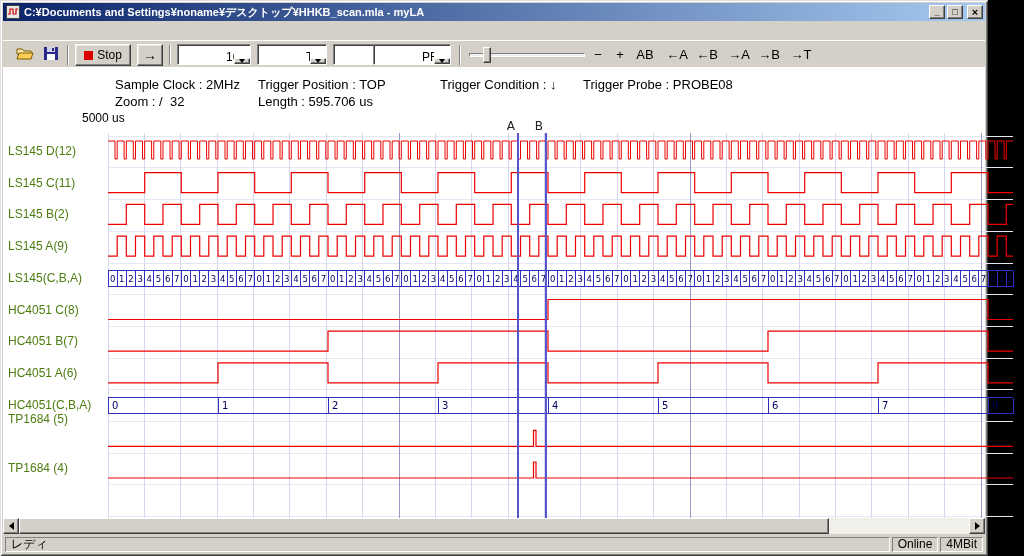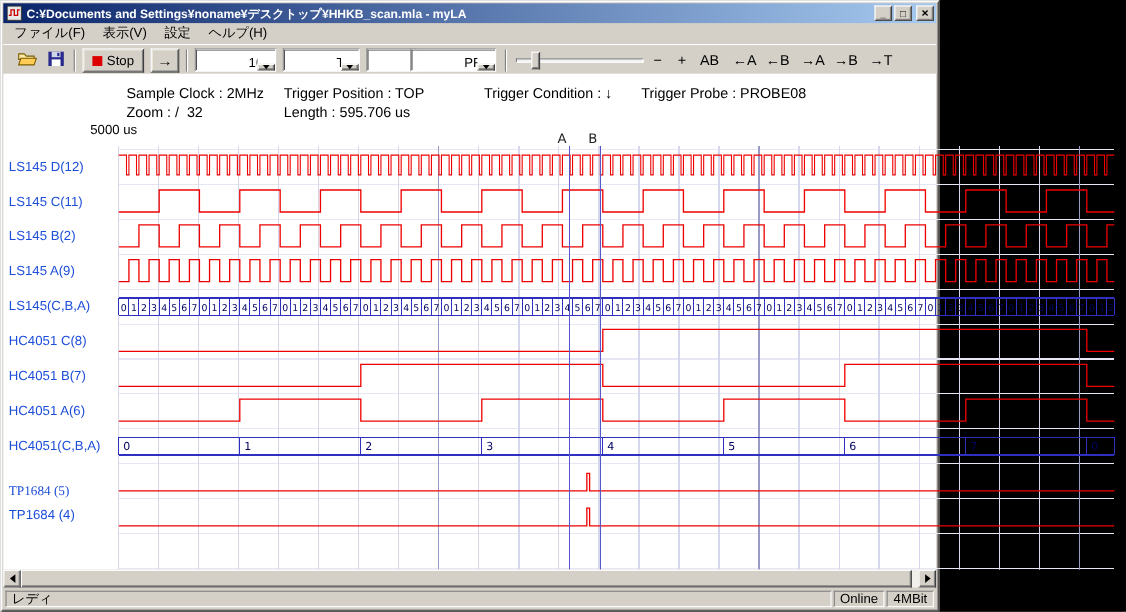--- a/index.html
+++ b/index.html
@@ -1,20 +1,20 @@
 <!DOCTYPE html>
 <html><head>
 <meta charset="utf-8">
 <style>
   * { margin:0; padding:0; box-sizing:border-box; }
   html,body { width:1024px; height:556px; overflow:hidden; background:#000; }
   body { font-family:"Liberation Sans", sans-serif; }
 
   .window {
-    position:relative; width:854px; height:556px; background:#d4d0c8;
+    position:relative; width:988px; height:556px; background:#d4d0c8;
     box-shadow: inset 1px 1px 0 #dfdfdf, inset -1px -1px 0 #404040,
                 inset 2px 2px 0 #ffffff, inset -2px -2px 0 #808080;
   }
 
   
   .titlebar {
     position:absolute; left:3px; top:3px; right:3px; height:18px;
     background:linear-gradient(to right,#0a246a,#a6caf0);
     display:flex; align-items:center; padding:0 2px;
   }
@@ -61,21 +61,21 @@
   .slider-thumb { position:absolute; left:14px; top:0; width:8px; height:16px; background:#d4d0c8;
     border:1px solid; border-color:#fff #404040 #404040 #fff; box-shadow: inset -1px -1px 0 #808080; }
   .tbtn { top:5px; height:18px; background:transparent; border:none; font-size:13px; color:#000;
     text-align:center; line-height:18px; padding:0; font-family:"Liberation Sans",sans-serif; }
 
   
   .client { position:absolute; left:3px; top:67px; right:3px; height:451px; background:#fff; }
   .info { position:absolute; font-size:13px; color:#000; white-space:pre; }
   .timescale { position:absolute; left:79px; top:44px; font-size:12px; color:#000; }
   #channel-labels { position:absolute; left:0; top:0; width:104px; height:100%; }
-  .ch-label { position:absolute; left:5px; font-size:12px; color:#1d4ed8; white-space:nowrap; }
+  .ch-label { position:absolute; left:5px; font-size:12px; color:#4d7c0f; white-space:nowrap; }
   #wave-svg { position:absolute; left:0; top:51px; }
   #wave-svg text { font-family:"DejaVu Sans", sans-serif; }
 
   
   .hscroll { position:absolute; left:3px; right:3px; top:518px; height:16px; background:#f1efe9; }
   .sb-btn { position:absolute; top:0; width:16px; height:16px; background:#d4d0c8;
     border:1px solid; border-color:#fff #404040 #404040 #fff; box-shadow: inset -1px -1px 0 #808080;
     display:flex; align-items:center; justify-content:center; padding:0; }
   .tri-left { width:0; height:0; border-top:4px solid transparent; border-bottom:4px solid transparent; border-right:5px solid #000; }
   .tri-right { width:0; height:0; border-top:4px solid transparent; border-bottom:4px solid transparent; border-left:5px solid #000; }
@@ -99,26 +99,20 @@
         <rect x="0.5" y="0.5" width="13" height="13" fill="#e8e8e8" stroke="#404040"></rect>
         <polyline points="2,9 4,9 4,4 7,4 7,9 10,9 10,4 12,4" stroke="#cc0000" fill="none" stroke-width="1.2"></polyline>
       </svg>
     </span>
     <span class="title-text">C:¥Documents and Settings¥noname¥デスクトップ¥HHKB_scan.mla - myLA</span>
     <button class="cap-btn">_</button>
     <button class="cap-btn">□</button>
     <button class="cap-btn cap-close">×</button>
   </div>
 
-  <div class="menubar">
-    <span class="menu-item">ファイル(F)</span>
-    <span class="menu-item">表示(V)</span>
-    <span class="menu-item">設定</span>
-    <span class="menu-item">ヘルプ(H)</span>
-  </div>
 
   <div class="toolbar">
     <button class="flat-icon-btn" style="left:10px">
       <span>
         <svg width="18" height="14" viewBox="0 0 18 14">
           <path d="M1 2 h5 l2 2 h7 v3 H1 z" fill="#ffe9a8" stroke="#7a5c00" stroke-width="1"></path>
           <path d="M1 12 L3 6 h14 l-2 6 z" fill="#ffcc55" stroke="#7a5c00" stroke-width="1"></path>
         </svg>
       </span>
     </button>
@@ -197,21 +191,21 @@
     <div id="channel-labels">
         <div class="ch-label" style="top: 77px;">LS145 D(12)</div>
         <div class="ch-label" style="top: 108.7px;">LS145 C(11)</div>
         <div class="ch-label" style="top: 140.4px;">LS145 B(2)</div>
         <div class="ch-label" style="top: 172.1px;">LS145 A(9)</div>
         <div class="ch-label" style="top: 203.8px;">LS145(C,B,A)</div>
         <div class="ch-label" style="top: 235.5px;">HC4051 C(8)</div>
         <div class="ch-label" style="top: 267.2px;">HC4051 B(7)</div>
         <div class="ch-label" style="top: 298.9px;">HC4051 A(6)</div>
         <div class="ch-label" style="top: 330.6px;">HC4051(C,B,A)</div>
-        <div class="ch-label" style="top: 372px; font-family: Liberation Serif, serif;">TP1684 (5)</div>
+        <div class="ch-label" style="top: 345px;">TP1684 (5)</div>
         <div class="ch-label" style="top: 394px;">TP1684 (4)</div>
       </div>
     <svg id="wave-svg" width="1018" height="400">
         <line x1="105" y1="18.2" x2="1010" y2="18.2" stroke="#e6e6f4" stroke-width="1" shape-rendering="crispEdges"></line>
         <line x1="105" y1="49.8" x2="1010" y2="49.8" stroke="#e6e6f4" stroke-width="1" shape-rendering="crispEdges"></line>
         <line x1="105" y1="81.6" x2="1010" y2="81.6" stroke="#e6e6f4" stroke-width="1" shape-rendering="crispEdges"></line>
         <line x1="105" y1="113.3" x2="1010" y2="113.3" stroke="#e6e6f4" stroke-width="1" shape-rendering="crispEdges"></line>
         <line x1="105" y1="145" x2="1010" y2="145" stroke="#e6e6f4" stroke-width="1" shape-rendering="crispEdges"></line>
         <line x1="105" y1="176.7" x2="1010" y2="176.7" stroke="#e6e6f4" stroke-width="1" shape-rendering="crispEdges"></line>
         <line x1="105" y1="208.4" x2="1010" y2="208.4" stroke="#e6e6f4" stroke-width="1" shape-rendering="crispEdges"></line>

